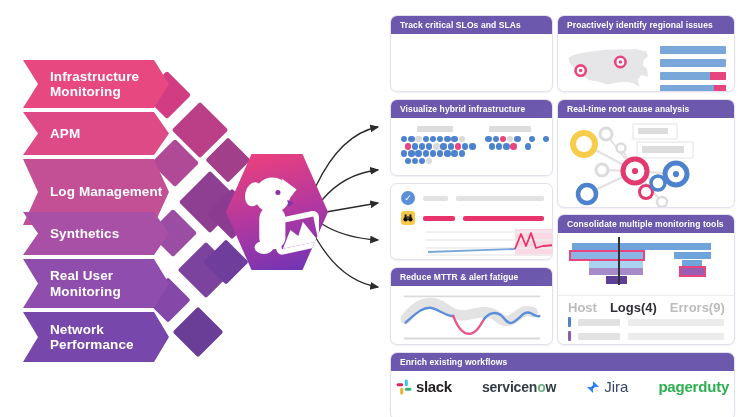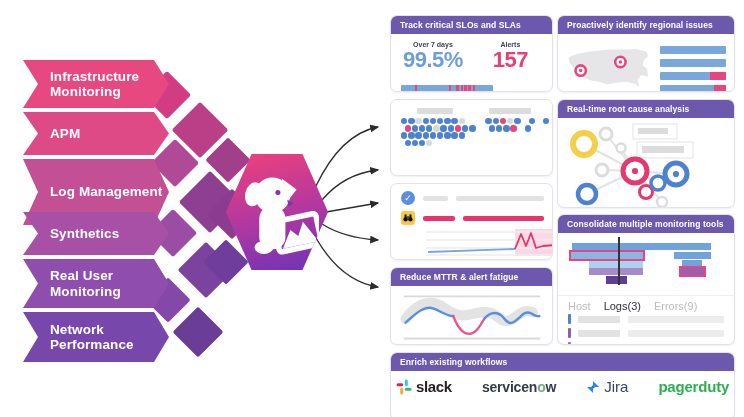--- a/index.html
+++ b/index.html
@@ -45,21 +45,21 @@
   .ano-body{padding:7px 8px 0 10px;}
   .ano-row{display:flex;align-items:center;gap:8px;margin-bottom:6px;}
   .check-circle{width:14px;height:14px;border-radius:50%;background:#5b8fd9;color:#fff;
                 font-size:9px;display:flex;align-items:center;justify-content:center;flex:none;}
   .binoc{width:14px;height:14px;border-radius:3px;background:#f6c94a;display:flex;
          align-items:center;justify-content:center;flex:none;}
   .gbar{height:5px;border-radius:2px;background:#e2e2e2;}
   .pbar{height:5px;border-radius:2px;background:#e8336b;}
   
   .tabs{display:flex;gap:13px;border-top:1px solid #eee;margin:2px 0 0 0;padding:4px 0 2px 10px;}
-  .tab{font-size:11px;color:#bcbcbc;font-weight:normal;}
+  .tab{font-size:13px;color:#bcbcbc;font-weight:bold;}
   .tab.active{color:#2f2f3a;}
   .lrow{display:flex;align-items:center;margin:0 10px 4px 10px;}
   .ltick{width:3px;height:10px;border-radius:1px;flex:none;}
   .lbar1{width:44px;height:7px;background:#e2e2e2;border-radius:1px;margin-left:7px;}
   .lbar2{width:102px;height:7px;background:#ececec;border-radius:1px;margin-left:8px;}
   
   .wf-body{display:flex;align-items:center;justify-content:center;gap:30px;padding-top:7px;}
   .logo{display:flex;align-items:center;gap:4px;}
   .slack-text{font-size:15px;font-weight:800;color:#241f21;letter-spacing:-.3px;}
   .snow-text{font-size:14px;font-weight:600;color:#313c46;letter-spacing:-.2px;}
@@ -132,39 +132,20 @@
     </defs>
   <path d="M10,86 Q34.8,34.08 72,27" fill="none" stroke="#2b2b2b" stroke-width="1.3" marker-end="url(#ah)"></path>
       <path d="M16,100 Q38.400000000000006,73.6 72,70" fill="none" stroke="#2b2b2b" stroke-width="1.3" marker-end="url(#ah)"></path>
       <path d="M20,112 L72,103" fill="none" stroke="#2b2b2b" stroke-width="1.3" marker-end="url(#ah)"></path>
       <path d="M16,124 Q38.400000000000006,138.08 72,140" fill="none" stroke="#2b2b2b" stroke-width="1.3" marker-end="url(#ah)"></path>
       <path d="M10,138 Q34.8,181.12 72,187" fill="none" stroke="#2b2b2b" stroke-width="1.3" marker-end="url(#ah)"></path>
     </svg>
 
   <div class="card" style="left:390px;top:15px;width:163px;height:77px;">
     <div class="card-header">Track critical SLOs and SLAs</div>
-    <div class="slo-body">
-      <div>
-        <div class="metric-label">Over 7 days</div>
-        <div class="metric-value v-blue">99.5%</div>
-      </div>
-      <div style="padding-right:10px;">
-        <div class="metric-label">Alerts</div>
-        <div class="metric-value v-pink">157</div>
-      </div>
-      <div class="slo-bar" id="slo-bar">
-          <div class="slo-tick" style="left: 15%;"></div>
-          <div class="slo-tick" style="left: 52%;"></div>
-          <div class="slo-tick" style="left: 60%;"></div>
-          <div class="slo-tick" style="left: 65%;"></div>
-          <div class="slo-tick" style="left: 69%;"></div>
-          <div class="slo-tick" style="left: 73%;"></div>
-          <div class="slo-tick" style="left: 78%;"></div>
-        </div>
-    </div>
   </div>
 
   <div class="card" style="left:557px;top:15px;width:178px;height:77px;">
     <div class="card-header">Proactively identify regional issues</div>
     <div class="reg-body">
       <svg width="92" height="52" viewBox="0 0 100 56">
         <path d="M3,16 C10,12 20,10 30,9 L45,7 C58,6 70,7 80,6 L93,9 L95,14 L90,19 L89,25 L94,29 L95,38 L87,36 L83,42 L85,50 L79,46 L70,44 L58,45 L48,47 L38,44 L27,42 L17,36 L9,28 L4,22 Z" fill="#e6e6e8"></path>
         <g>
           <circle cx="17" cy="31" r="6" fill="#fff" stroke="#e8457e" stroke-width="3"></circle>
           <circle cx="17" cy="31" r="2" fill="#e8457e"></circle>
@@ -181,20 +162,21 @@
             <div class="pinkseg" style="width: 24%;"></div>
           </div>
           <div class="rbar">
             <div class="pinkseg" style="width: 19%;"></div>
           </div>
         </div>
     </div>
   </div>
 
   <div class="card" style="left:390px;top:99px;width:163px;height:77px;">
+    <div class="card-header">Visualize hybrid infrastructure</div>
     <div class="hyb-body">
       <div>
         <div class="cluster-label" style="width:36px;margin-left:16px;"></div>
         <div id="cluster1">
             <div class="dotrow">
               <div class="dot" style="background: rgb(77, 130, 207);"></div>
               <div class="dot" style="background: rgb(77, 130, 207);"></div>
               <div class="dot" style="background: rgb(217, 217, 217);"></div>
               <div class="dot" style="background: rgb(77, 130, 207);"></div>
               <div class="dot" style="background: rgb(77, 130, 207);"></div>
@@ -334,21 +316,21 @@
         <rect x="113" y="15" width="37" height="7" fill="#6fa3dc"></rect>
         <rect x="28" y="24" width="54" height="7" fill="#a9d3f0"></rect>
         <rect x="121" y="23" width="20" height="6" fill="#6fa3dc"></rect>
         <rect x="28" y="31" width="54" height="7" fill="#a78bc9"></rect>
         <rect x="119" y="30" width="25" height="9" fill="#9a5fb0" stroke="#e8457e" stroke-width="2"></rect>
         <rect x="45" y="39" width="21" height="8" fill="#5e3f97"></rect>
         <line x1="58" y1="0" x2="58" y2="48" stroke="#333" stroke-width="2"></line>
       </svg>
     <div class="tabs" id="tabs">
         <span class="tab">Host</span>
-        <span class="tab active">Logs(3)</span>
+        <span class="tab active">Logs(4)</span>
         <span class="tab">Errors(9)</span>
       </div>
     <div id="log-rows">
         <div class="lrow">
           <div class="ltick" style="background: rgb(77, 130, 207);"></div>
           <div class="lbar1"></div>
           <div class="lbar2"></div>
         </div>
         <div class="lrow">
           <div class="ltick" style="background: rgb(138, 95, 181);"></div>

